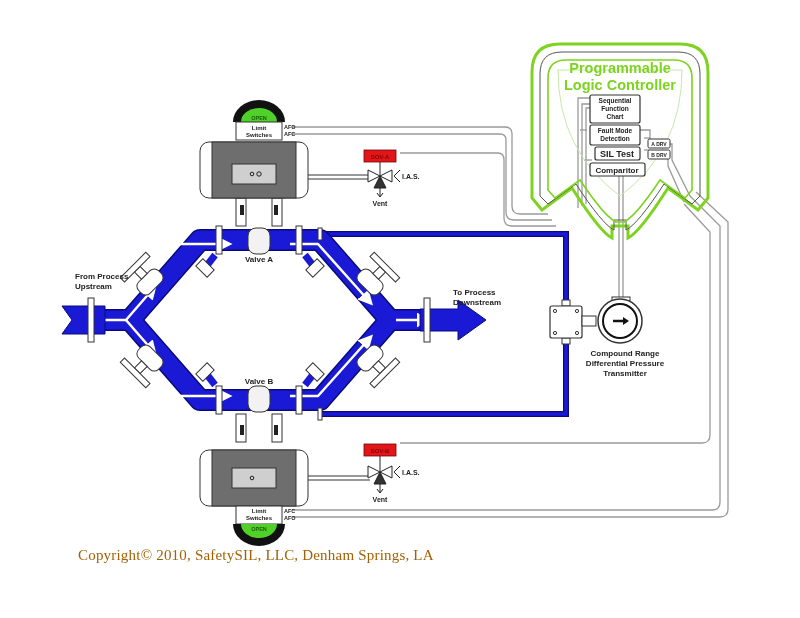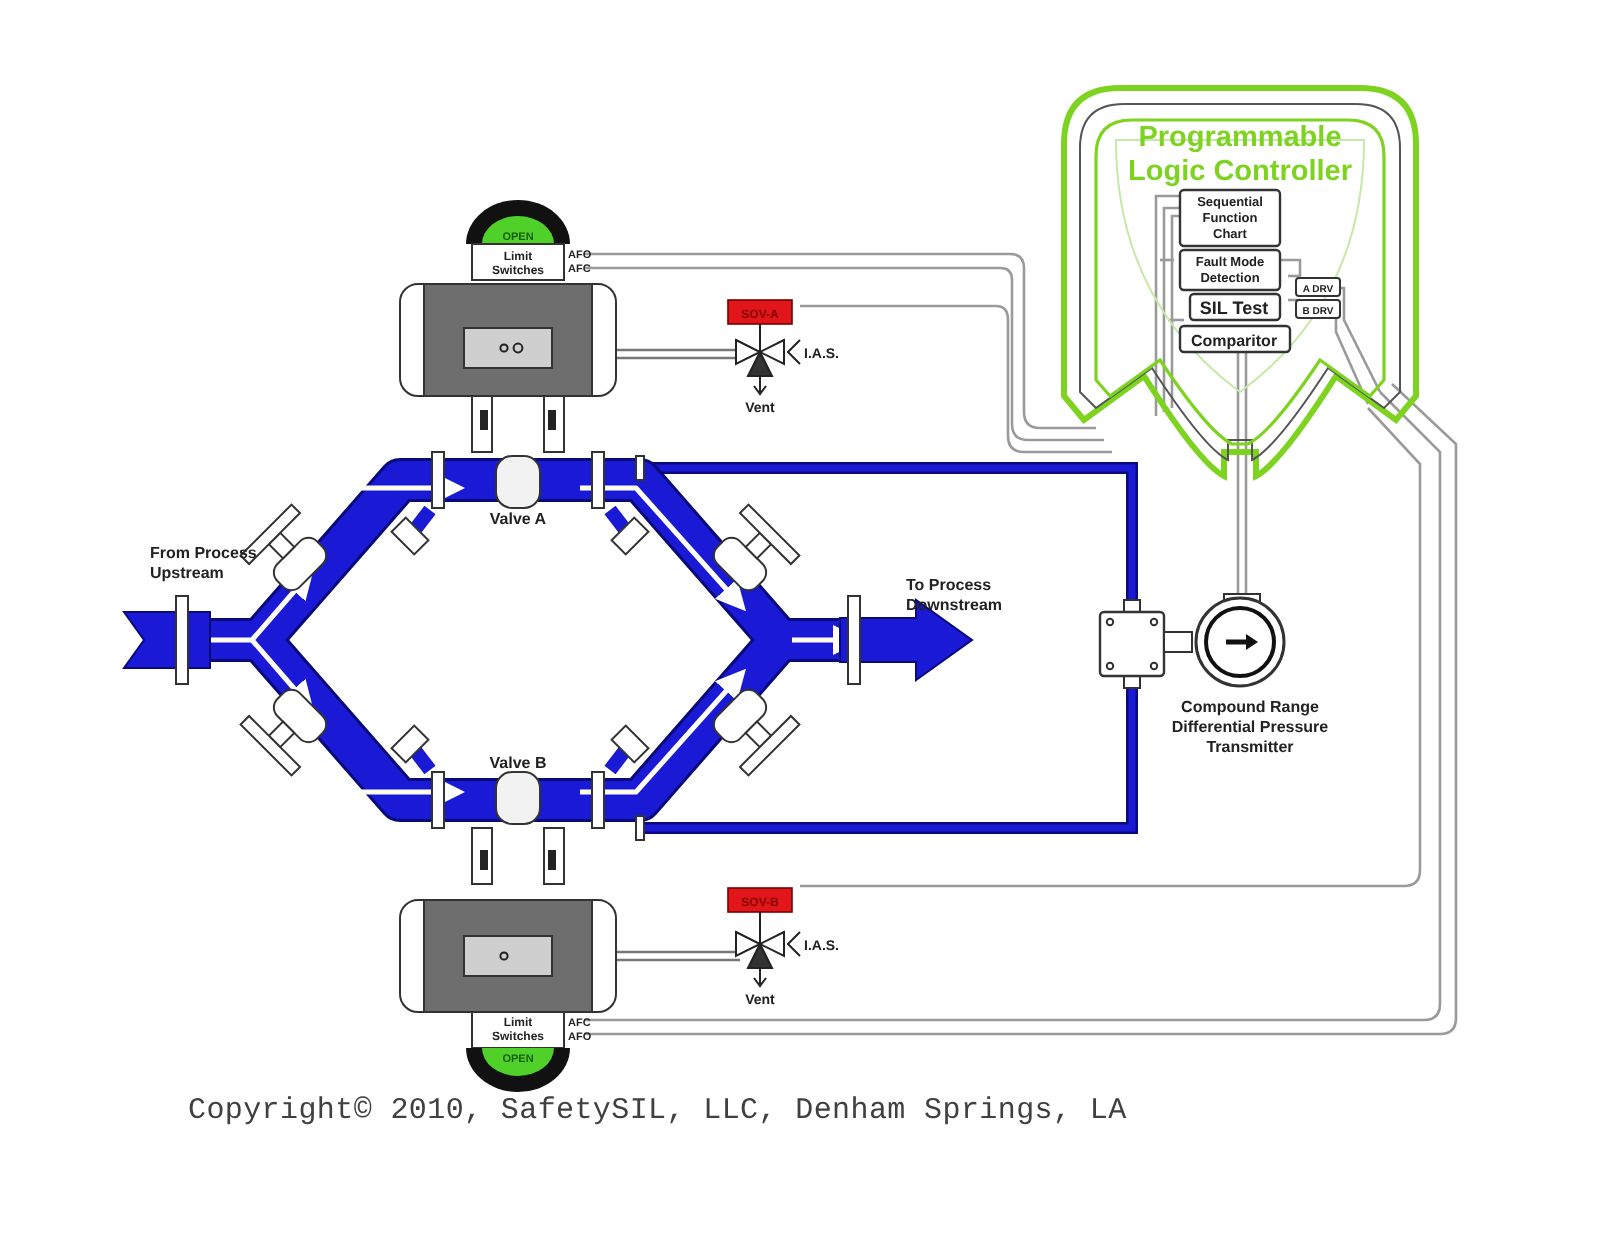--- a/index.html
+++ b/index.html
@@ -1,19 +1,19 @@
 <!DOCTYPE html>
 <html><head>
 <meta charset="utf-8">
 <style>
   html, body { margin:0; padding:0; background:#ffffff; }
   body { width:800px; height:618px; position:relative; overflow:hidden; font-family:"Liberation Sans", sans-serif; }
   svg { position:absolute; left:0; top:0; }
   .lbl { font-family:"Liberation Sans", sans-serif; font-weight:bold; fill:#222; }
-  .copy { position:absolute; left:94px; top:547px; font-family:Liberation Mono, monospace; font-size:15px; color:#404040; letter-spacing:0.2px; }
+  .copy { position:absolute; left:78px; top:547px; font-family:Liberation Serif, serif; font-size:15px; color:#a16207; letter-spacing:0.2px; }
 </style>
 </head>
 <body>
 
 <svg width="800" height="618" viewBox="0 0 800 618">
   <defs>
     <marker id="arrowW" markerWidth="6" markerHeight="6" refX="3" refY="3" orient="auto">
       <path d="M0,0 L6,3 L0,6 z" fill="#fff"></path>
     </marker>
   </defs>

